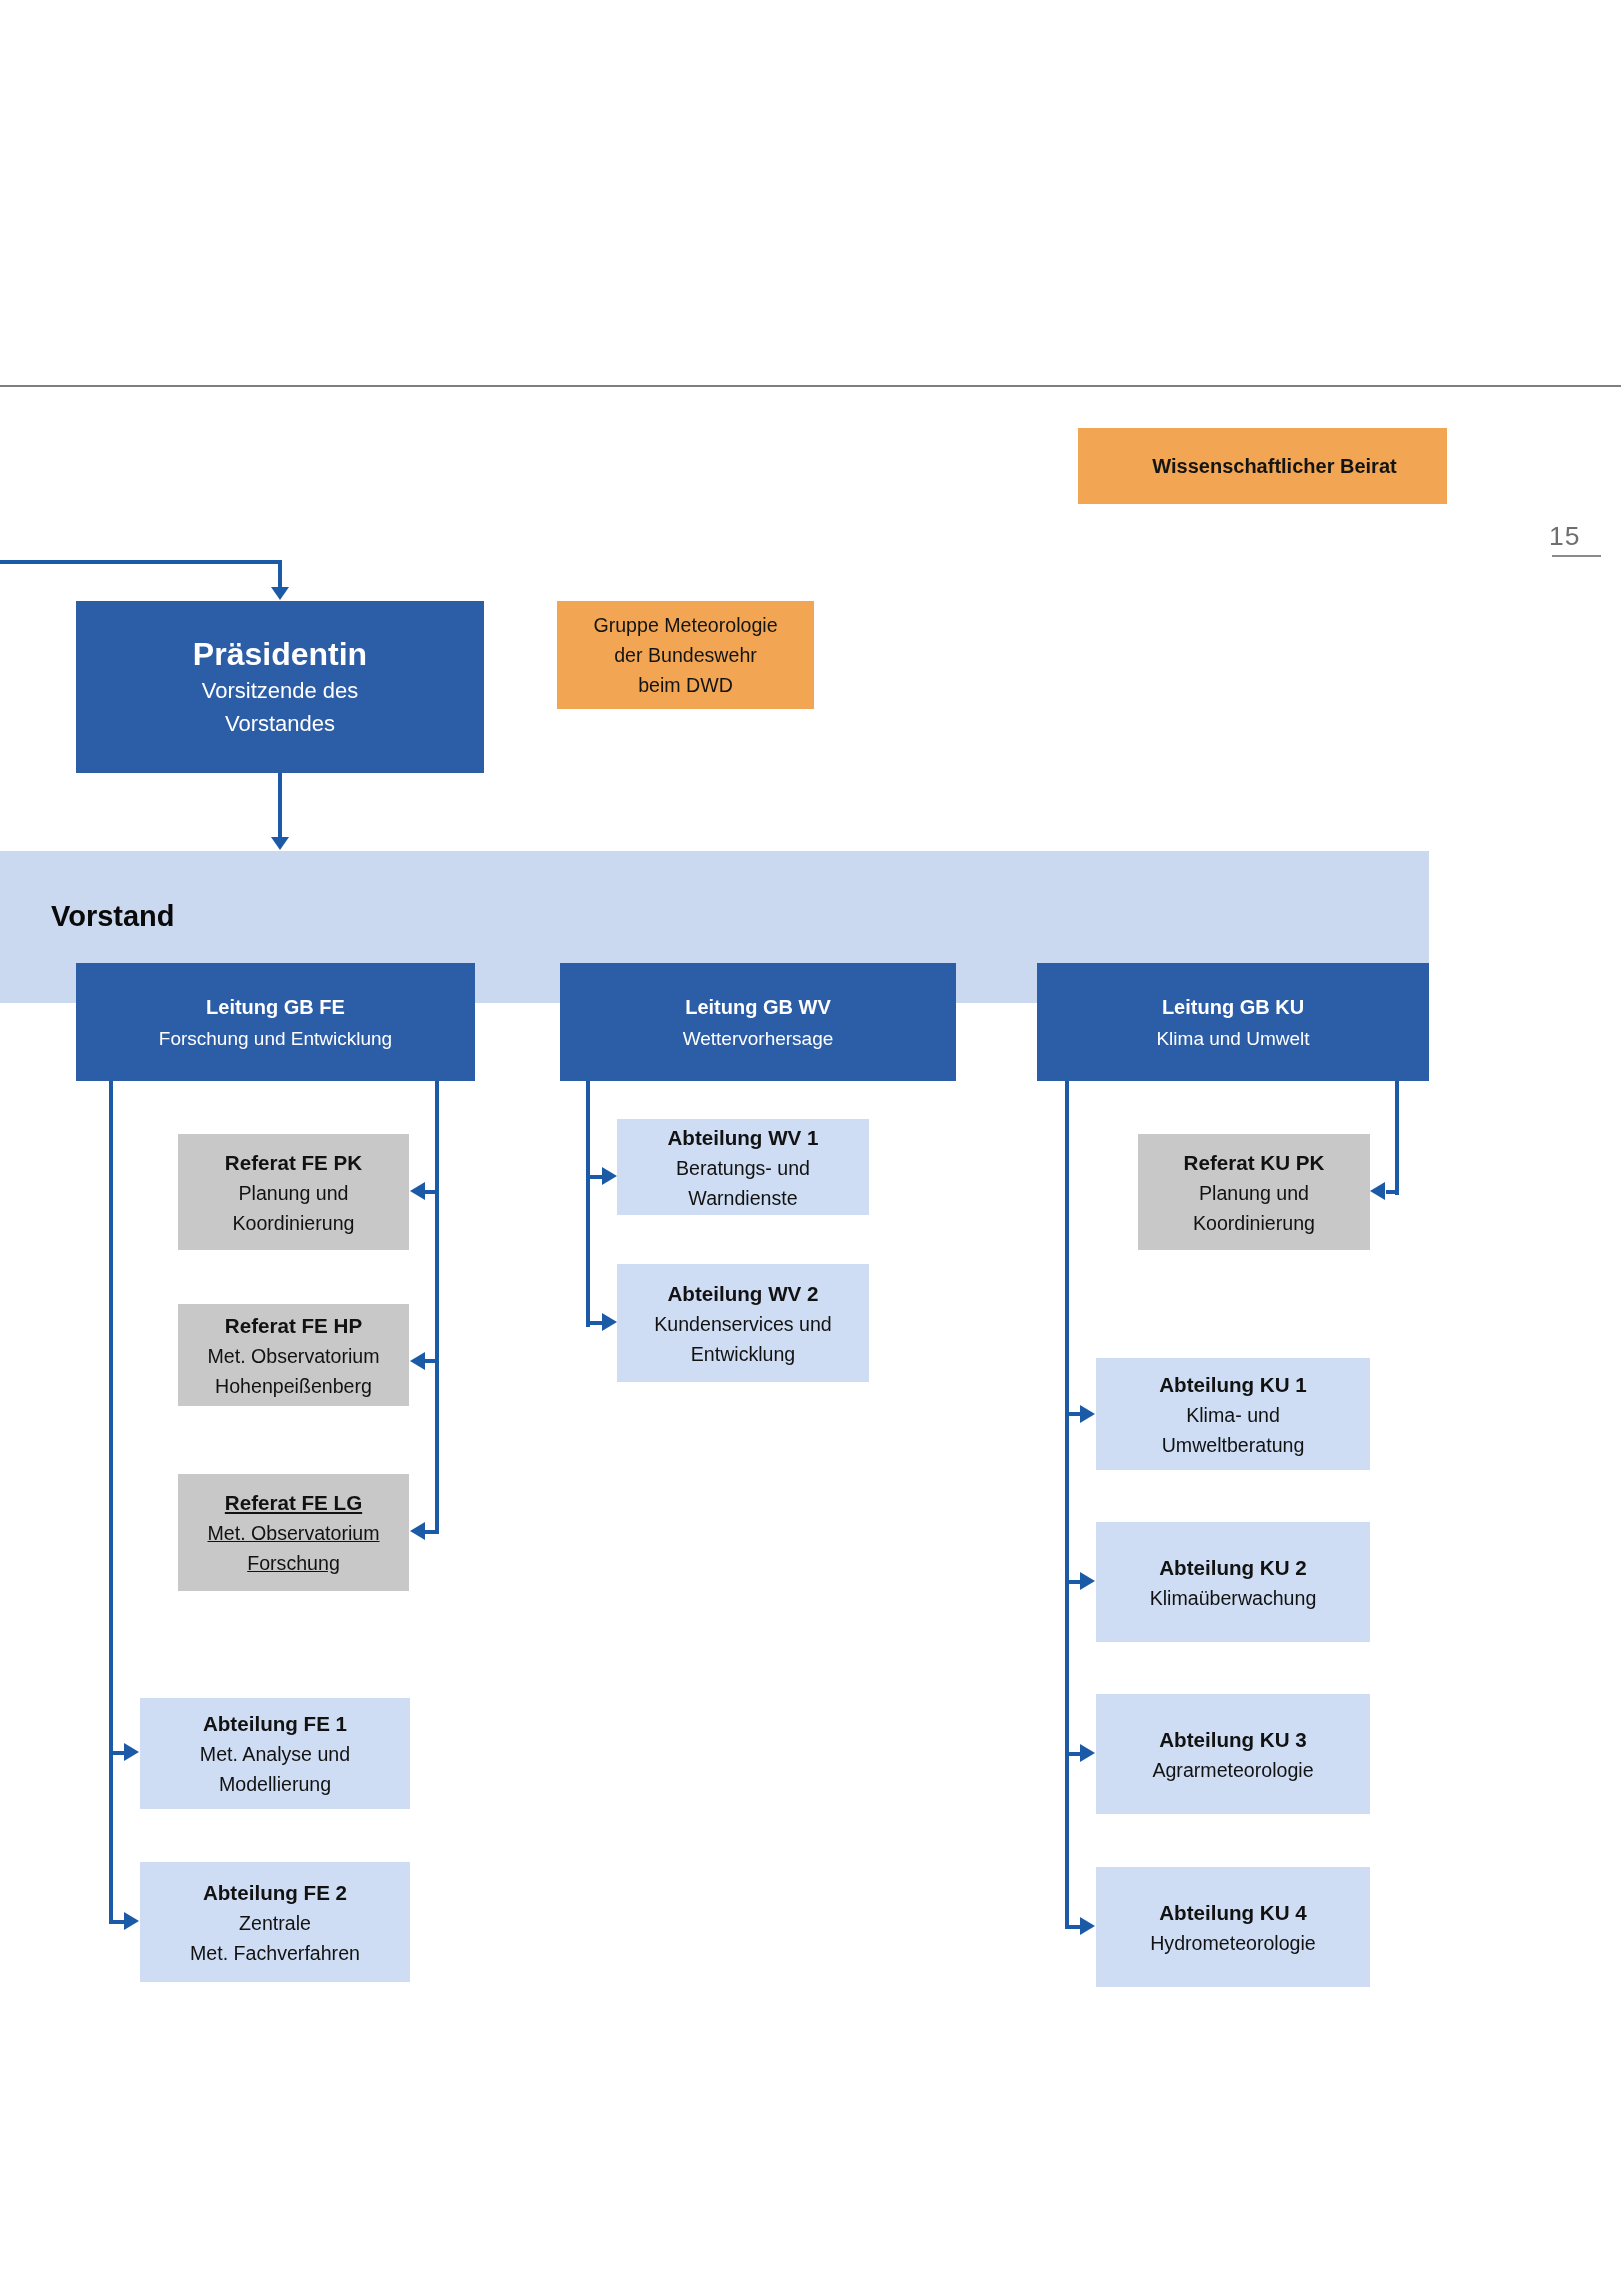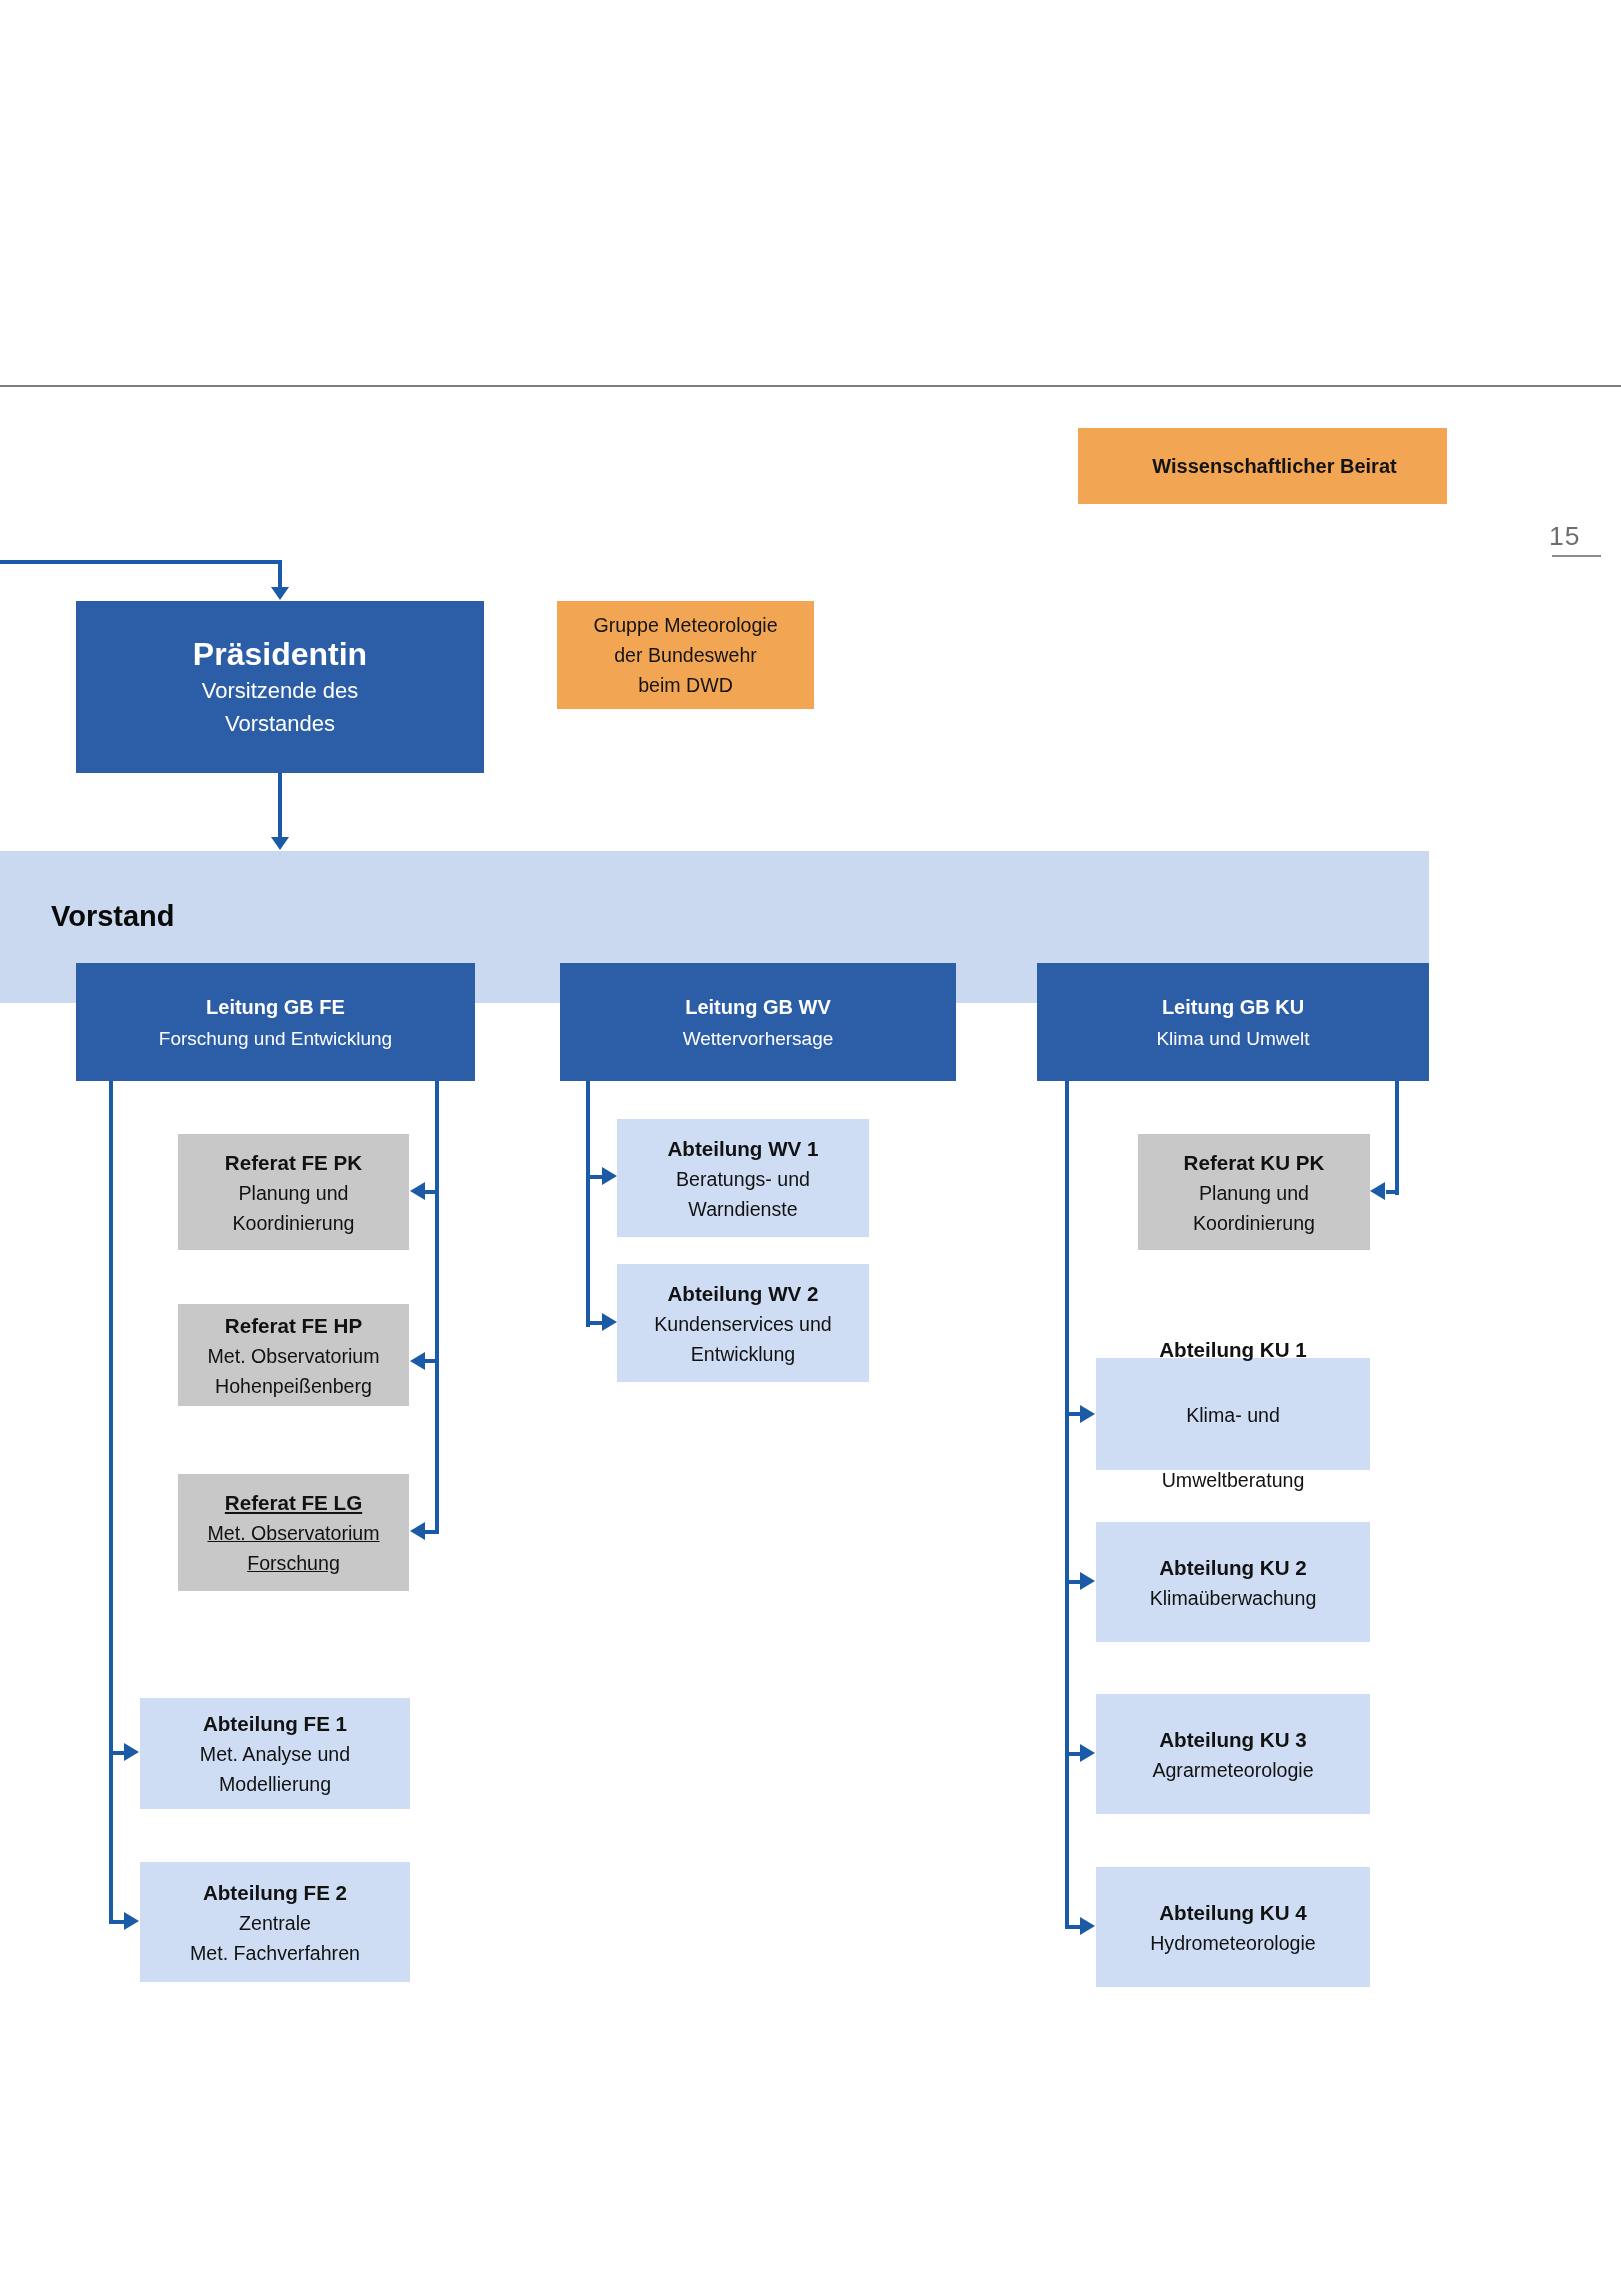--- a/index.html
+++ b/index.html
@@ -125,21 +125,21 @@
     <div class="b20">Zentrale</div>
     <div class="b20">Met. Fachverfahren</div>
   </div>
 
   <div class="line" style="left:586px;top:1081px;width:3.9px;height:246px;"></div>
   <div class="line" style="left:590px;top:1175px;width:11.8px;height:3.9px;"></div>
   <div class="arr-r" style="left:602px;top:1167px;"></div>
   <div class="line" style="left:590px;top:1321px;width:11.8px;height:3.9px;"></div>
   <div class="arr-r" style="left:602px;top:1313px;"></div>
 
-  <div class="box lblue" style="left:617px;top:1119px;width:252px;height:118px;">
+  <div class="box lblue" style="left:617px;top:1119px;width:252px;height:96px;">
     <div class="t t21">Abteilung WV 1</div>
     <div class="b20">Beratungs- und</div>
     <div class="b20">Warndienste</div>
   </div>
   <div class="box lblue" style="left:617px;top:1264px;width:252px;height:118px;">
     <div class="t t21">Abteilung WV 2</div>
     <div class="b20">Kundenservices und</div>
     <div class="b20">Entwicklung</div>
   </div>
 
@@ -157,21 +157,21 @@
   <div class="arr-r" style="left:1080px;top:1744px;"></div>
   <div class="line" style="left:1069px;top:1925px;width:10.8px;height:3.9px;"></div>
   <div class="arr-r" style="left:1080px;top:1917px;"></div>
 
   <div class="box gray" style="left:1138px;top:1134px;width:232px;height:116px;">
     <div class="t t21">Referat KU PK</div>
     <div class="b20">Planung und</div>
     <div class="b20">Koordinierung</div>
   </div>
 
-  <div class="box lblue" style="left:1096px;top:1358px;width:274px;height:112px;gap:35px;">
+  <div class="box lblue" style="left:1096px;top:1358px;width:274px;height:112px;">
     <div class="t t21">Abteilung KU 1</div>
     <div class="b20">Klima- und</div>
     <div class="b20">Umweltberatung</div>
   </div>
   <div class="box lblue" style="left:1096px;top:1522px;width:274px;height:120px;">
     <div class="t t21">Abteilung KU 2</div>
     <div class="b20">Klimaüberwachung</div>
   </div>
   <div class="box lblue" style="left:1096px;top:1694px;width:274px;height:120px;">
     <div class="t t21">Abteilung KU 3</div>

